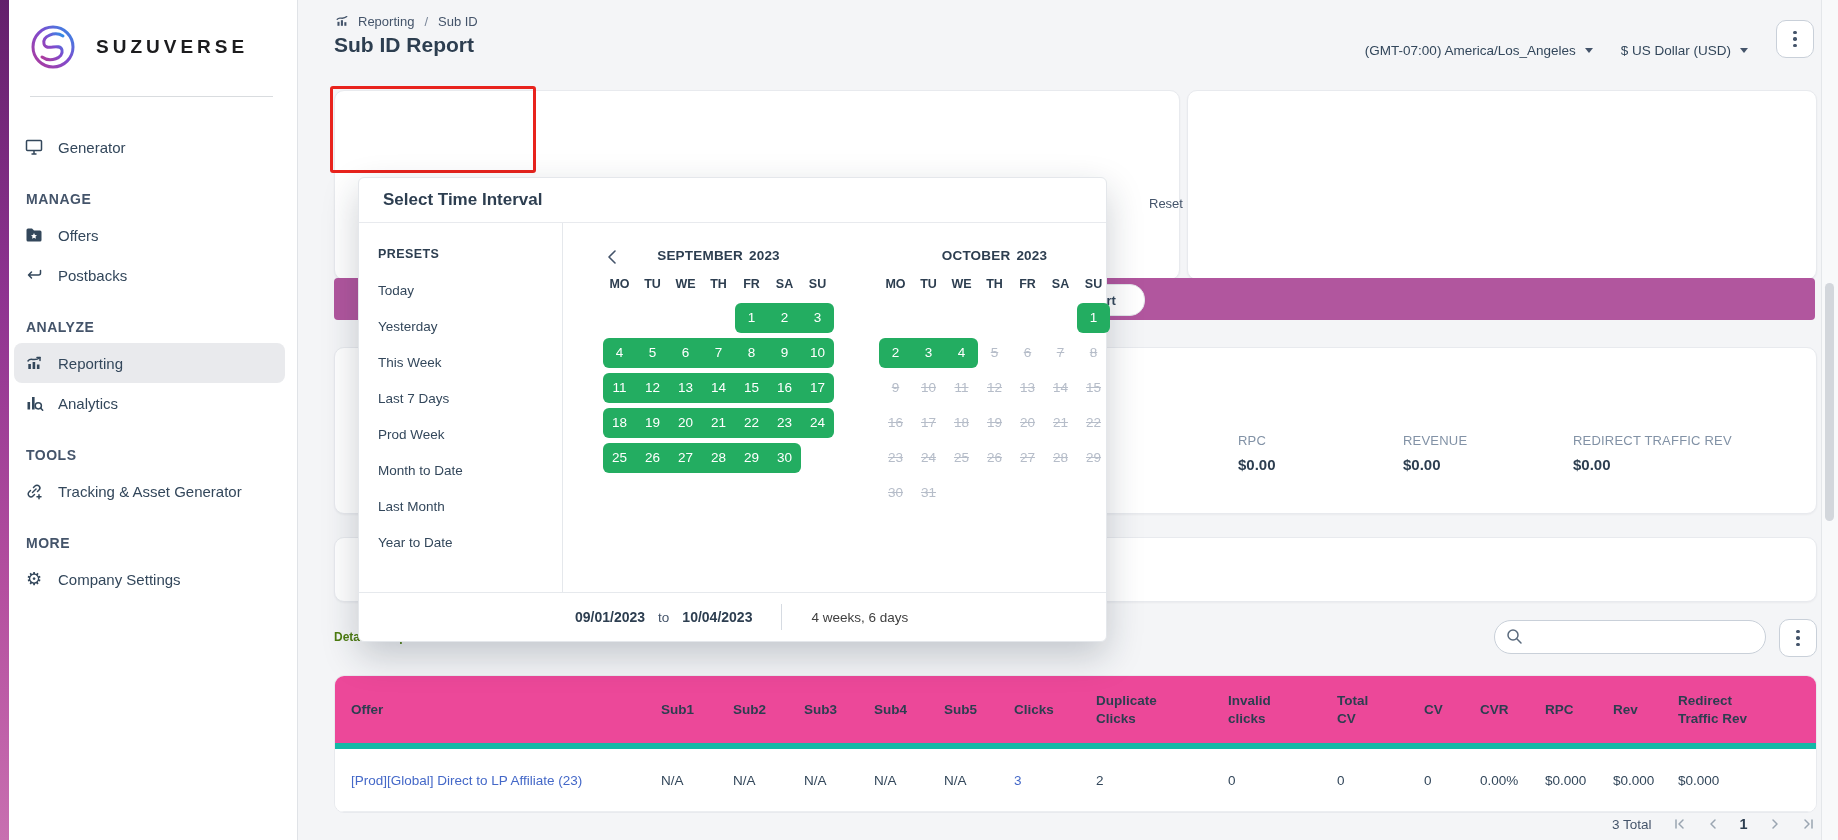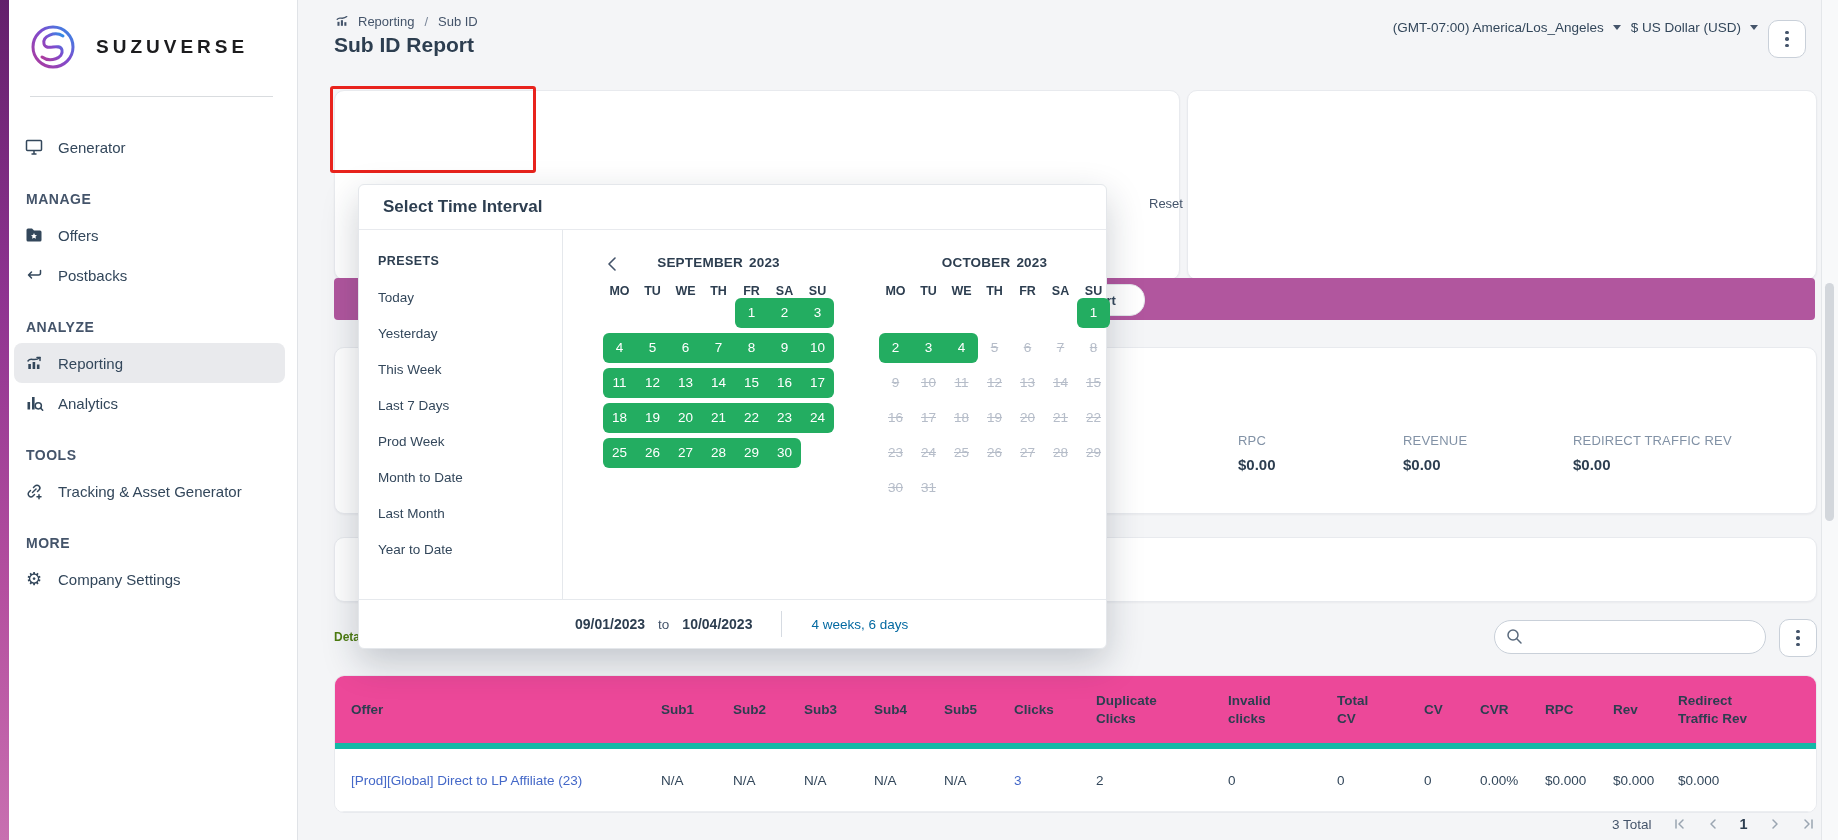--- a/index.html
+++ b/index.html
@@ -22,21 +22,21 @@
   .sec-label{font-size:14px;font-weight:700;letter-spacing:.5px;color:#44546a;
              margin:24px 0 8px 12px}
   .nav-item.first{margin-top:22px}
   .gear-glyph{font-size:18px;line-height:20px;color:#33475b}
   
   .main{position:absolute;left:297px;top:0;right:0;bottom:0}
   .crumb{position:absolute;left:37px;top:13px;display:flex;align-items:center;gap:8px;
          font-size:13px;color:#44546a}
   .crumb .sep{color:#7a8699;margin:0 2px}
   .page-title{position:absolute;left:37px;top:33px;font-size:21px;font-weight:700;color:#2d3e50}
-  .top-controls{position:absolute;top:20px;right:32px;display:flex;align-items:flex-start;gap:10px}
+  .top-controls{position:absolute;top:20px;right:24px;display:flex;align-items:flex-end;gap:28px}
   .dropdown{display:flex;align-items:center;gap:9px;font-size:13.5px;color:#33475b;cursor:pointer}
   .caret{width:0;height:0;border-left:4.5px solid transparent;border-right:4.5px solid transparent;
          border-top:5px solid #44546a}
   .kebab{width:36px;height:36px;border:1.5px solid #c9d0d9;border-radius:10px;background:#fff;
          display:flex;flex-direction:column;justify-content:center;align-items:center;gap:3px;cursor:pointer}
   .kebab i{width:3.5px;height:3.5px;border-radius:50%;background:#44546a}
   
   .card{position:absolute;background:#fff;border:1px solid #e8eaee;border-radius:10px;
         box-shadow:0 1px 2px rgba(30,40,60,.05)}
   .card-left{left:37px;top:90px;width:844px;height:188px}
@@ -90,47 +90,47 @@
   .pager{position:absolute;left:1315px;top:816px;display:flex;align-items:center;gap:20px;
          font-size:13.5px;color:#44546a}
   .pg-btn{cursor:pointer;display:flex;align-items:center}
   .pg-num{font-size:14.5px;font-weight:700;color:#2d3e50}
   
   .scroll-track{position:absolute;right:0;top:0;width:16px;height:840px;background:#f8f9fa;
          border-left:1px solid #e4e7ea;z-index:60}
   .scroll-thumb{position:absolute;left:3px;top:283px;width:9px;height:238px;border-radius:5px;
          background:#d3d7dc;cursor:pointer}
   
-  .modal{position:absolute;left:61px;top:184px;width:747px;height:463px;background:#fff;
+  .modal{position:absolute;left:61px;top:177px;width:747px;height:463px;background:#fff;
          border:1px solid #e4e7eb;border-radius:6px;box-shadow:0 14px 36px rgba(25,35,55,.22);z-index:50}
   .m-head{height:44px;display:flex;align-items:center;padding-left:24px;border-bottom:1px solid #e8eaee;
          font-size:17px;font-weight:700;color:#2d3e50}
   .m-body{position:absolute;top:45px;bottom:48px;left:0;right:0;display:flex}
   .m-presets{width:204px;box-sizing:border-box;padding:24px 0 0 19px;border-right:1px solid #e5e8ec}
   .presets-label{font-size:12.5px;font-weight:700;letter-spacing:.4px;color:#2d3e50;margin-bottom:20px}
   .preset{font-size:13.5px;color:#33475b;margin-bottom:16px;line-height:20px;cursor:pointer}
   .m-cals{position:relative;flex:1}
   .cal{position:absolute;top:25px;width:231px}
   .cal1{left:40px}.cal2{left:316px}
   .cal-prev{position:absolute;left:44px;top:27px;cursor:pointer}
   .m-title{display:flex;justify-content:center;gap:6px;font-size:13.5px;font-weight:700;
            color:#2d3e50;letter-spacing:.2px}
-  .weekdays{display:grid;grid-template-columns:repeat(7,33px);margin-top:14px;}
+  .weekdays{display:grid;grid-template-columns:repeat(7,33px);margin-top:14px;margin-bottom:12px}
   .wd{text-align:center;font-size:12.5px;font-weight:700;color:#2d3e50}
   .days{display:grid;grid-template-columns:repeat(7,33px);row-gap:5px}
   .day{height:30px;line-height:30px;text-align:center;font-size:13.5px;color:#33475b;cursor:pointer}
   .day.sel{background:#23ad61;color:#fff}
   .day.rs{border-radius:6px 0 0 6px}.day.re{border-radius:0 6px 6px 0}.day.rs.re{border-radius:6px}
   .day.dis{color:#b6bdc9;text-decoration:line-through;cursor:default}
   .m-foot{position:absolute;left:0;right:0;bottom:0;height:48px;border-top:1px solid #e6e9ed;
           display:flex;align-items:center;padding-left:216px;gap:13px}
   .f-date{font-size:14px;font-weight:700;color:#2d3e50}
   .f-to{font-size:13.5px;color:#44546a}
   .vdiv{width:1px;height:26px;background:#d6dbe2;margin:0 16px}
-  .f-dur{font-size:13.5px;color:#0369a1}
+  .f-dur{font-size:13.5px;color:#404040}
 </style>
 </head>
 <body>
 
 <aside class="sidebar">
   <div class="accent-strip"></div>
   <div class="logo-row">
     <span>
       <svg width="46" height="46" viewBox="0 0 46 46">
         <defs>

